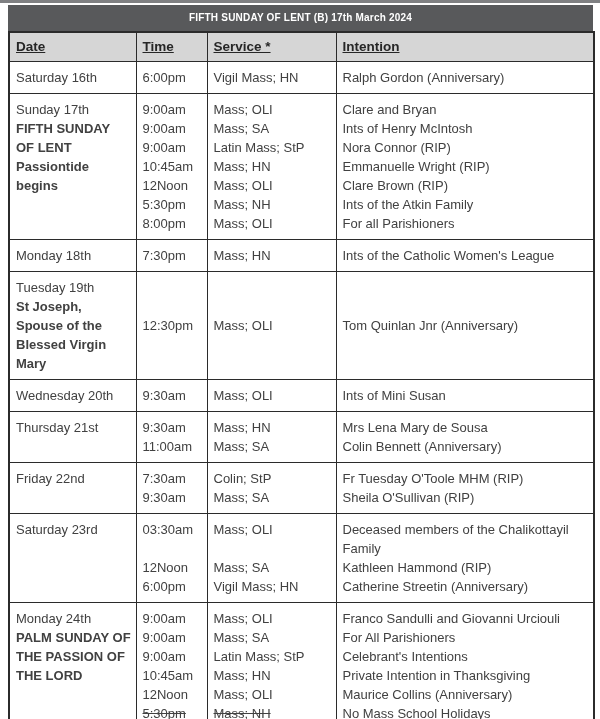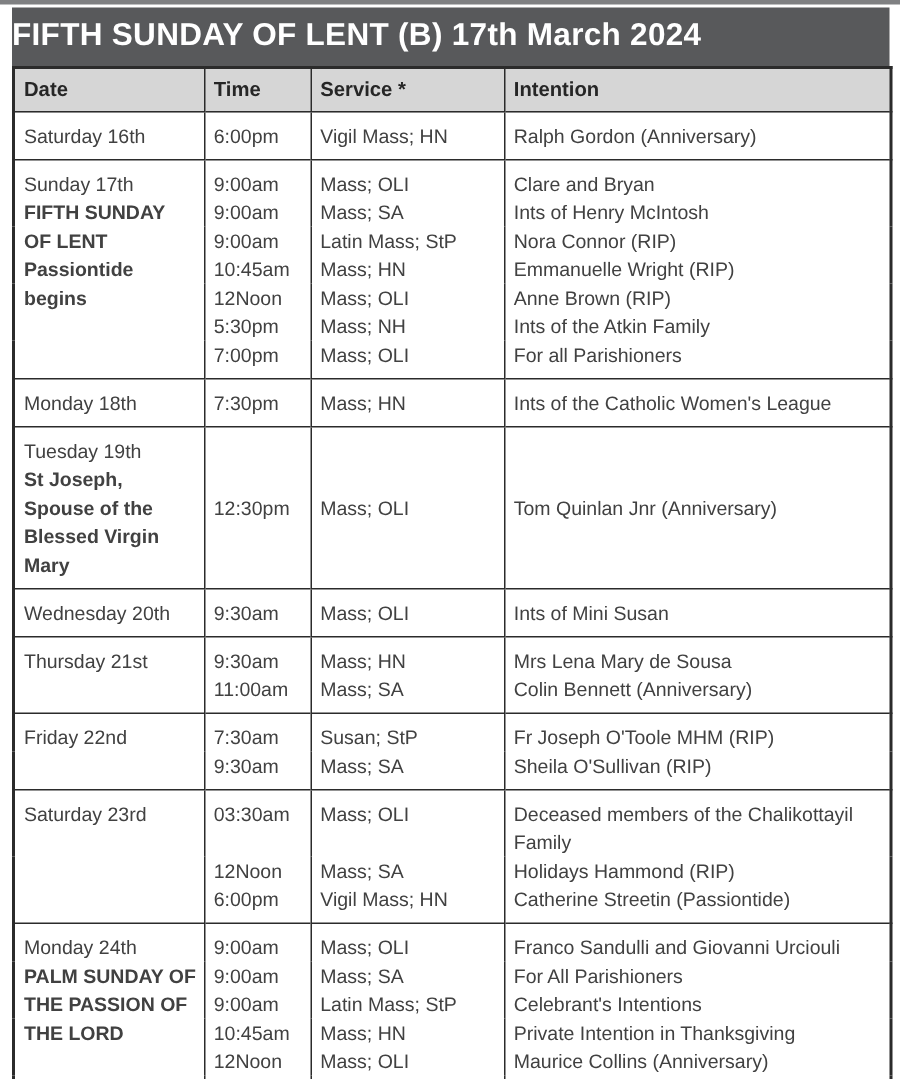--- a/index.html
+++ b/index.html
@@ -16,22 +16,22 @@
     background: #7f8082;
   }
   .sheet {
     position: absolute; top: 5px; left: 8px;
     width: 585px;
   }
   .title-bar {
     background: #58595b;
     color: #ffffff;
     font-weight: bold;
-    font-size: 21px;
-    text-align: left;
+    font-size: 10px;
+    text-align: center;
     padding: 7px 0 8px 0;
     letter-spacing: 0.2px;
   }
   table.schedule {
     border-collapse: collapse;
     table-layout: fixed;
     width: 585px;
     font-size: 13px;
     border: 2px solid #2b2b2b;
   }
@@ -47,20 +47,21 @@
     font-weight: normal;
   }
   thead th {
     background: #d6d6d6;
     color: #262626;
     font-weight: bold;
     font-size: 13.5px;
     border-bottom: 1.5px solid #2b2b2b;
     padding-top: 4px;
     padding-bottom: 5px;
+    text-decoration: underline;
   }
   tr.day-first td { border-top: 1.5px solid #2b2b2b; padding-top: 6px; }
   tr.day-last td { padding-bottom: 6px; }
   tr.single td { vertical-align: middle; }
   tr.multi td { vertical-align: top; }
   td.cell-date { vertical-align: middle; }
   td.cell-date.date-top { vertical-align: top; margin-top: 25px; }
   .date-note { font-weight: bold; }
   td.struck { text-decoration: line-through; }
 </style>
@@ -117,29 +118,29 @@
           <td class="cell-intention">Nora Connor (RIP)</td>
         </tr>
         <tr class="multi">
           <td class="cell-time">10:45am</td>
           <td class="cell-service">Mass; HN</td>
           <td class="cell-intention">Emmanuelle Wright (RIP)</td>
         </tr>
         <tr class="multi">
           <td class="cell-time">12Noon</td>
           <td class="cell-service">Mass; OLI</td>
-          <td class="cell-intention">Anne Brown (RIP)</td>
+          <td class="cell-intention">Clare Brown (RIP)</td>
         </tr>
         <tr class="multi">
           <td class="cell-time">5:30pm</td>
           <td class="cell-service">Mass; NH</td>
           <td class="cell-intention">Ints of the Atkin Family</td>
         </tr>
         <tr class="day-last multi">
-          <td class="cell-time">7:00pm</td>
+          <td class="cell-time">8:00pm</td>
           <td class="cell-service">Mass; OLI</td>
           <td class="cell-intention">For all Parishioners</td>
         </tr>
         <tr class="day-first day-last single">
           <td rowspan="1" class="cell-date">
             <div class="date-main">Monday 18th</div>
           </td>
           <td class="cell-time">7:30pm</td>
           <td class="cell-service">Mass; HN</td>
           <td class="cell-intention">Ints of the Catholic Women's League</td>
@@ -172,45 +173,45 @@
         <tr class="day-last multi">
           <td class="cell-time">11:00am</td>
           <td class="cell-service">Mass; SA</td>
           <td class="cell-intention">Colin Bennett (Anniversary)</td>
         </tr>
         <tr class="day-first multi">
           <td rowspan="2" class="cell-date">
             <div class="date-main">Friday 22nd</div>
           </td>
           <td class="cell-time">7:30am</td>
-          <td class="cell-service">Susan; StP</td>
-          <td class="cell-intention">Fr Joseph O'Toole MHM (RIP)</td>
+          <td class="cell-service">Colin; StP</td>
+          <td class="cell-intention">Fr Tuesday O'Toole MHM (RIP)</td>
         </tr>
         <tr class="day-last multi">
           <td class="cell-time">9:30am</td>
           <td class="cell-service">Mass; SA</td>
           <td class="cell-intention">Sheila O'Sullivan (RIP)</td>
         </tr>
         <tr class="day-first multi">
           <td rowspan="3" class="cell-date">
             <div class="date-main">Saturday 23rd</div>
           </td>
           <td class="cell-time">03:30am</td>
           <td class="cell-service">Mass; OLI</td>
           <td class="cell-intention">Deceased members of the Chalikottayil Family</td>
         </tr>
         <tr class="multi">
           <td class="cell-time">12Noon</td>
           <td class="cell-service">Mass; SA</td>
-          <td class="cell-intention">Holidays Hammond (RIP)</td>
+          <td class="cell-intention">Kathleen Hammond (RIP)</td>
         </tr>
         <tr class="day-last multi">
           <td class="cell-time">6:00pm</td>
           <td class="cell-service">Vigil Mass; HN</td>
-          <td class="cell-intention">Catherine Streetin (Passiontide)</td>
+          <td class="cell-intention">Catherine Streetin (Anniversary)</td>
         </tr>
         <tr class="day-first multi">
           <td rowspan="7" class="cell-date">
             <div class="date-main">Monday 24th</div>
             <div class="date-note">PALM SUNDAY OF THE PASSION OF THE LORD</div>
           </td>
           <td class="cell-time">9:00am</td>
           <td class="cell-service">Mass; OLI</td>
           <td class="cell-intention">Franco Sandulli and Giovanni Urciouli</td>
         </tr>

